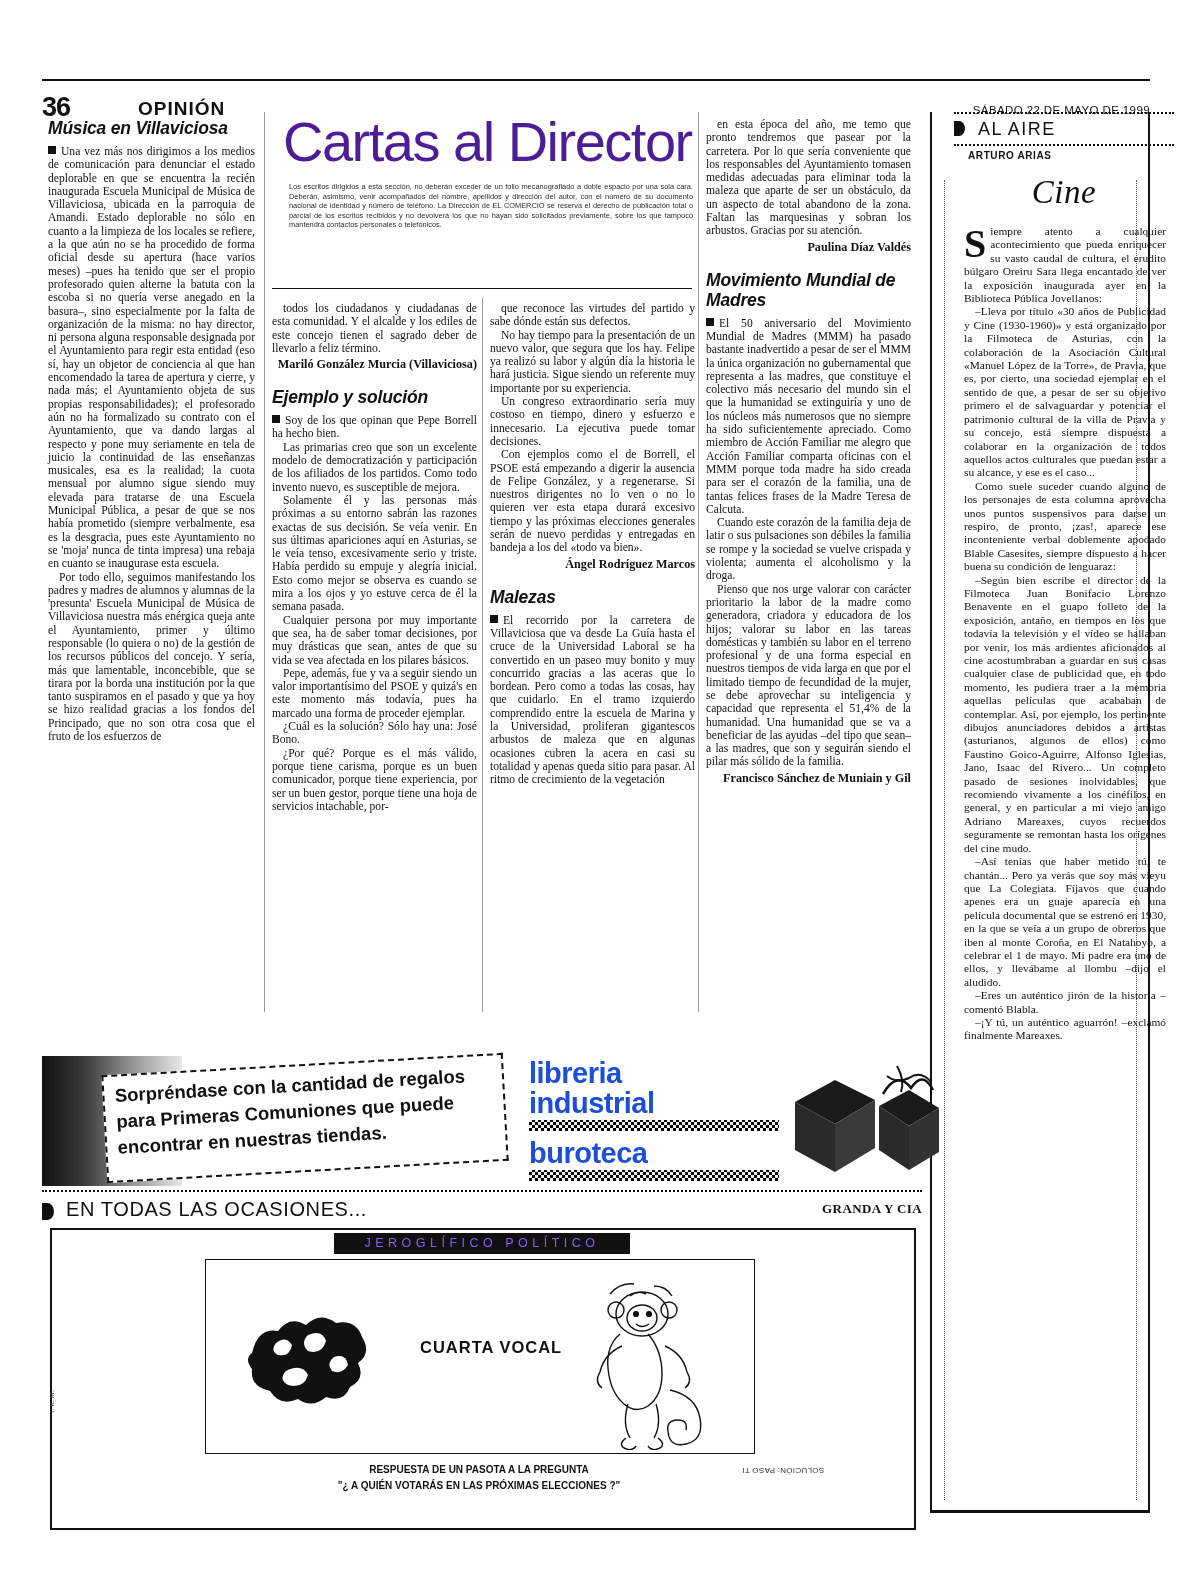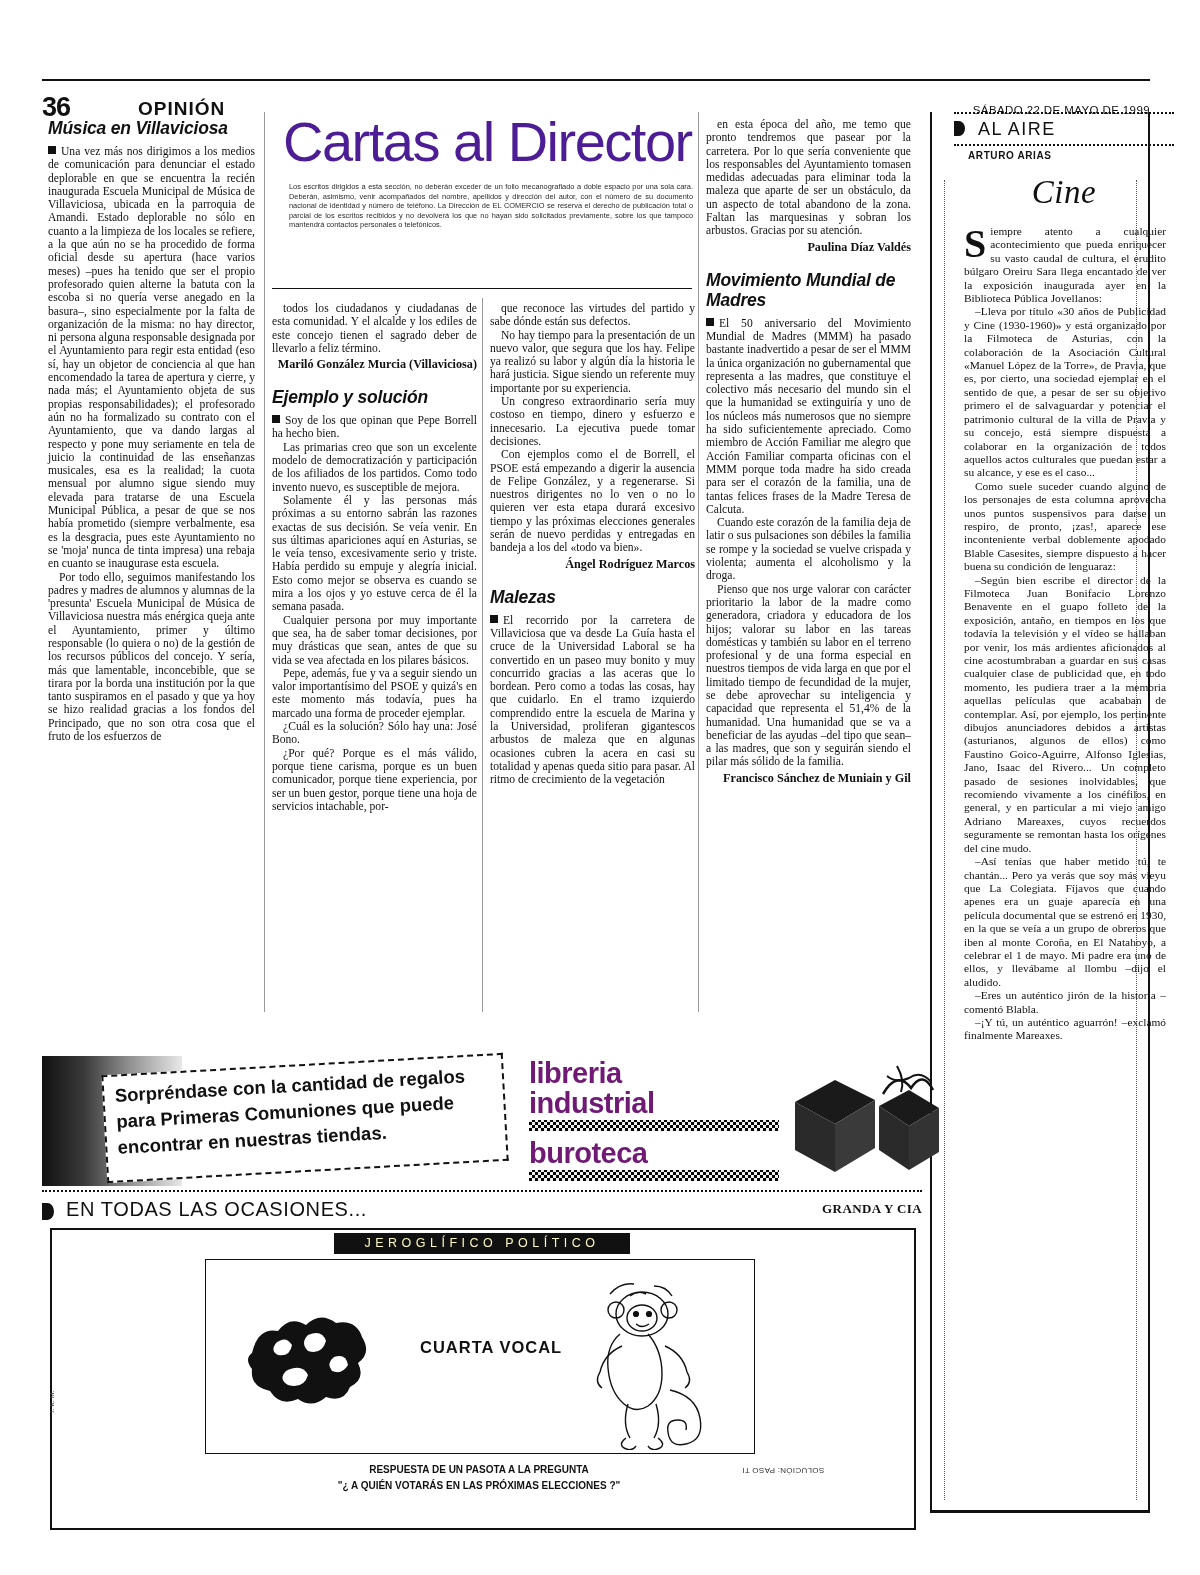--- a/index.html
+++ b/index.html
@@ -61,37 +61,37 @@
   .ad-band{position:absolute;left:42px;top:1048px;width:880px;height:145px;}
   .ad-grad{position:absolute;left:0;top:8px;width:140px;height:130px;
      background:linear-gradient(90deg,#111 0%,#3a3a3a 30%,#8f8f8f 62%,#e8e8e8 100%);}
   .ad-note{position:absolute;left:62px;top:16px;width:398px;height:104px;
      border:2px dashed #111;background:#fff;transform:rotate(-3.2deg);}
   .ad-note-txt{position:absolute;left:74px;top:24px;width:390px;
      font-family:"Liberation Sans",sans-serif;font-weight:bold;font-size:18.5px;line-height:26px;
      transform:rotate(-3.2deg);}
   .logo-box{position:absolute;left:487px;top:10px;width:250px;}
   .logo-line{font-family:"Liberation Sans",sans-serif;font-weight:bold;font-size:29px;
-     line-height:30px;letter-spacing:-.5px;color:#701a75;}
+     line-height:30px;letter-spacing:-.5px;color:#1d4ed8;}
   .logo-hatch{height:11px;margin:2px 0 7px 0;
      background:repeating-linear-gradient(90deg,#111 0 3px,#fff 3px 6px),
                 repeating-linear-gradient(0deg,#111 0 3px,#fff 3px 6px);
      background-blend-mode:difference;}
   .gift{position:absolute;left:745px;top:12px;width:160px;height:120px;}
   .ocasiones-dots{position:absolute;left:42px;top:1190px;width:880px;border-top:2px dotted #111;}
   .ocasiones{position:absolute;left:42px;top:1198px;font-family:"Liberation Sans",sans-serif;
      font-size:20px;letter-spacing:.6px;padding-left:24px;}
   .ocasiones-flag{position:absolute;left:42px;top:1203px;width:12px;height:17px;background:#111;
      border-radius:0 55% 55% 0 / 0 50% 50% 0;}
   .granda{position:absolute;right:278px;top:1201px;font-family:"Liberation Serif",serif;
      font-weight:bold;font-size:13px;letter-spacing:.4px;}
 
   
   .jero-outer{position:absolute;left:50px;top:1228px;width:862px;height:298px;border:2px solid #111;}
-  .jero-tag{position:absolute;left:334px;top:1233px;width:296px;height:21px;background:#111;color:#fef9c3;
+  .jero-tag{position:absolute;left:334px;top:1233px;width:296px;height:21px;background:#111;color:#8b5cf6;
      font-family:"Liberation Sans",sans-serif;font-size:12.5px;letter-spacing:4.5px;
      text-align:center;line-height:21px;}
   .jero-inner{position:absolute;left:205px;top:1259px;width:548px;height:193px;border:1.5px solid #111;}
   .blot{position:absolute;left:246px;top:1313px;width:128px;height:92px;}
   .cuarta{position:absolute;left:420px;top:1338px;font-family:"Liberation Sans",sans-serif;
      font-weight:bold;font-size:16.5px;letter-spacing:1px;}
   .monkey{position:absolute;left:570px;top:1280px;width:150px;height:170px;}
   .jero-cap{position:absolute;left:205px;top:1462px;width:548px;text-align:center;
      font-family:"Liberation Sans",sans-serif;font-weight:bold;font-size:10px;line-height:16px;}
   .solucion{position:absolute;left:742px;top:1466px;font-family:"Liberation Sans",sans-serif;

